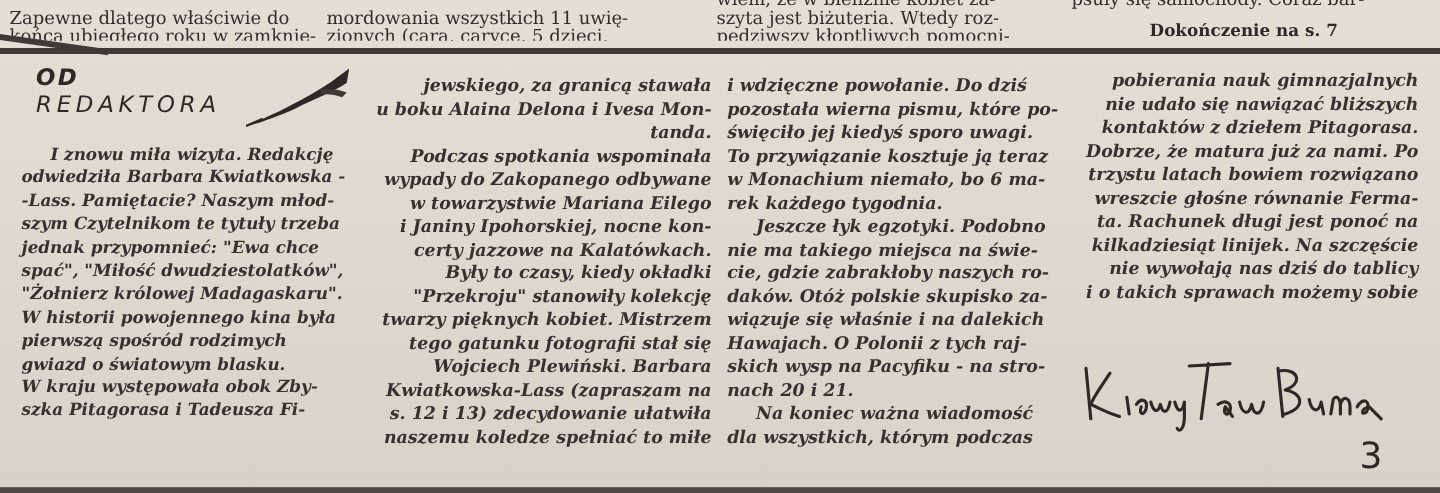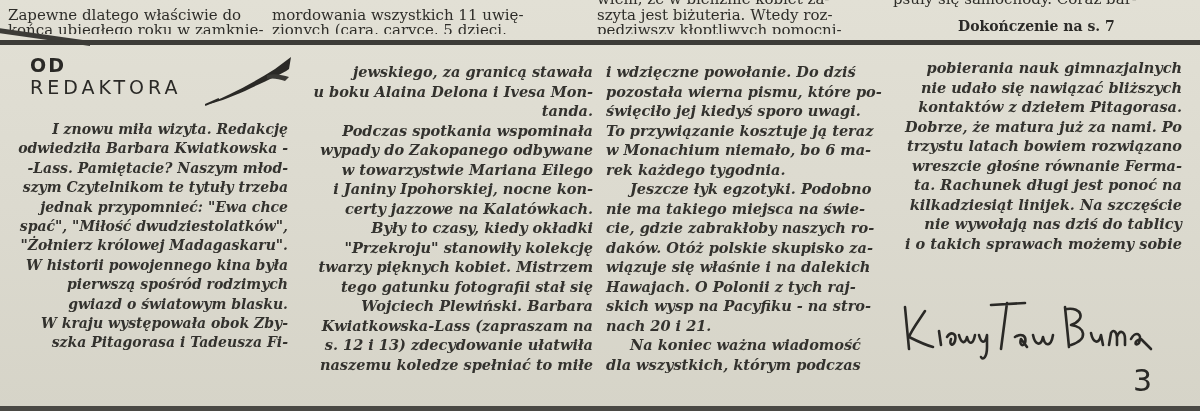--- a/index.html
+++ b/index.html
@@ -49,39 +49,40 @@
     }
     .rule-bottom {
       position: absolute; left: 0; top: 406px; width: 1200px; height: 5px;
       background: #4a4944;
     }
     
     .logo {
       position: absolute; left: 30px; top: 55px;
       font-family: "DejaVu Sans", sans-serif;
       color: #2a2926;
+      font-style: italic;
     }
     .logo .od { font-size: 19px; font-weight: bold; letter-spacing: 2px; line-height: 20px; display: block; }
     .logo .red { font-size: 19px; letter-spacing: 4px; line-height: 20px; display: block; margin-top: 2px; }
     .pen-icon { position: absolute; left: 205px; top: 55px; width: 90px; height: 55px; }
     
     .col {
       position: absolute; top: 118px;
       font-family: "DejaVu Serif", serif;
       font-style: italic; font-weight: bold;
       font-size: 14.5px; line-height: 19.5px;
       color: #33322e;
     }
     .col .ln { display: block; white-space: nowrap; }
     .col .ind { padding-left: 24px; }
     .col1 { left: 18px; top: 120px; width: 270px; }
     .col2 { left: 313px; top: 62px; width: 280px; text-align: right; }
     .col3 { left: 606px; top: 62px; width: 270px; }
     .col4 { left: 892px; top: 58px; width: 290px; text-align: right; }
-    .col1 .ln { font-size: 14px; line-height: 19.4px; text-align: right; }
+    .col1 .ln { font-size: 14px; line-height: 19.4px; }
     .signature { position: absolute; left: 895px; top: 297px; width: 260px; height: 70px; }
     .page-number {
       position: absolute; left: 1133px; top: 363px;
       font-family: "DejaVu Sans", sans-serif; font-size: 30px; color: #2a2926;
     }
   </style>
 </head>
 <body>
 
 <div class="page">

